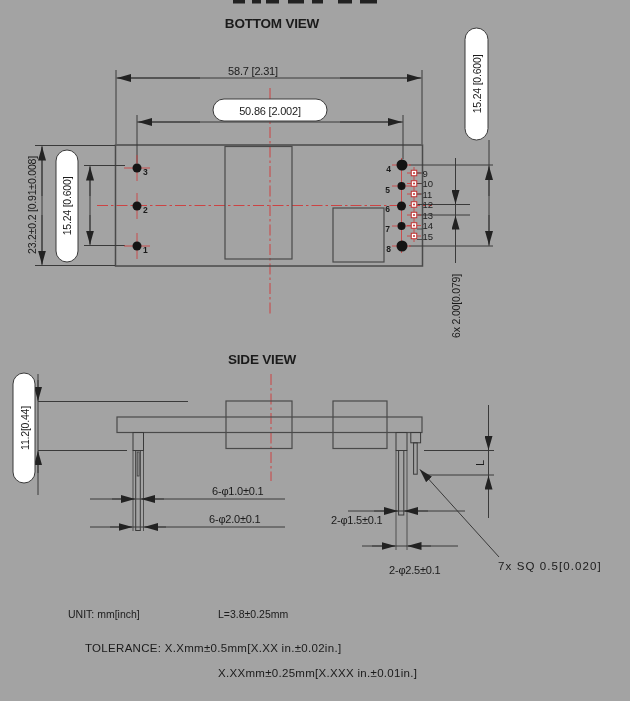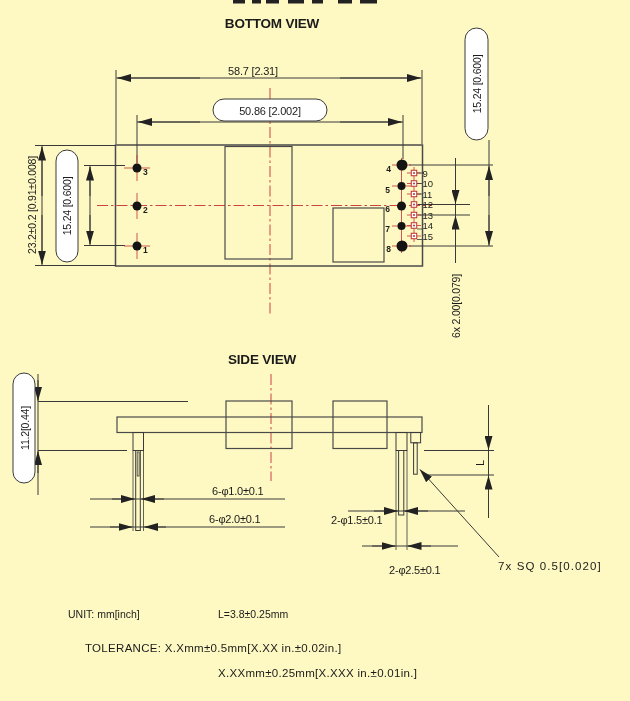--- a/index.html
+++ b/index.html
@@ -1,16 +1,16 @@
 <!DOCTYPE html>
 <html><head>
 <meta charset="utf-8">
 <style>
   html,body{margin:0;padding:0;background:#ffffff;}
-  .canvas{position:relative;width:630px;height:701px;background:#fef9c3;overflow:hidden;}
+  .canvas{position:relative;width:630px;height:701px;background:#a3a3a3;overflow:hidden;}
   svg{display:block;}
   .t{font-family:"Liberation Sans",sans-serif;fill:#1b1b1b;}
   .title{font-size:13.5px;font-weight:700;letter-spacing:-0.2px;}
   .dim{font-size:11px;letter-spacing:-0.2px;}
   .dimS{font-size:10.5px;letter-spacing:-0.2px;}
   .pinNum{font-size:8.5px;font-weight:700;}
   .ioNum{font-size:9.5px;fill:#222;}
   .note{font-size:10.5px;}
   .tol{font-size:11.5px;letter-spacing:0.3px;}
   .ld{font-size:11.5px;letter-spacing:1.1px;}

